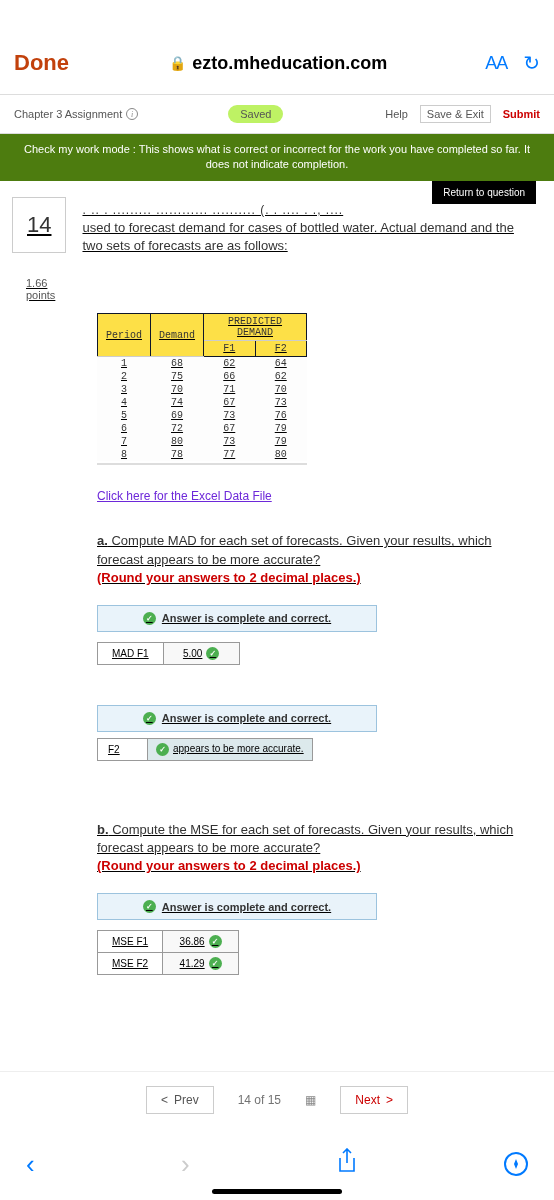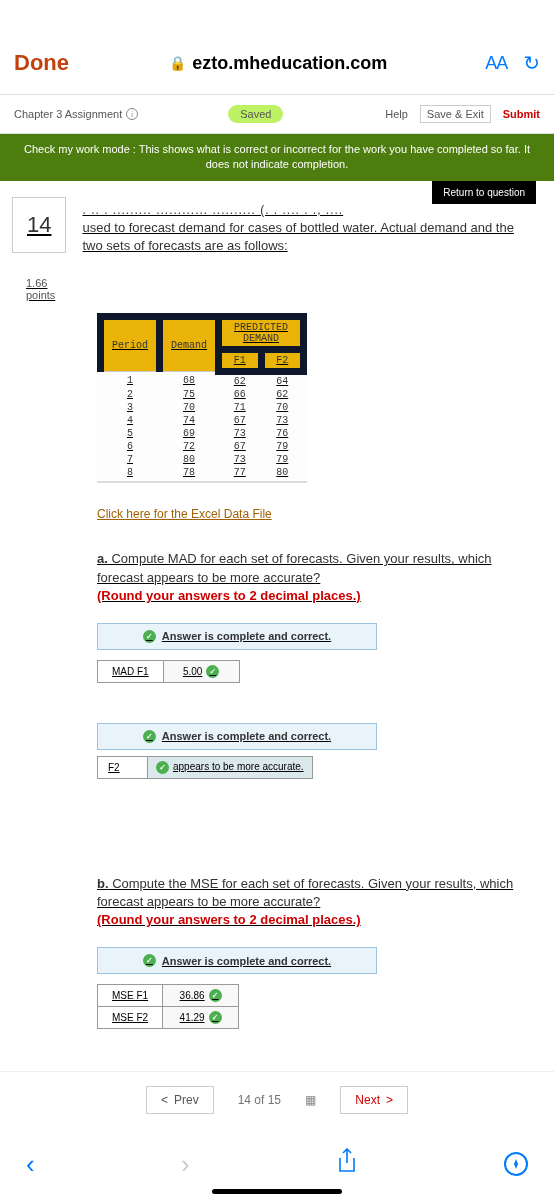--- a/index.html
+++ b/index.html
@@ -24,25 +24,25 @@
   .banner { background: #4d7c0f; color: #fff; font-size: 11px; text-align: center; padding: 8px 20px; line-height: 1.4; }
   .content { padding: 12px 30px 0 12px; position: relative; text-decoration: underline; }
   .return-btn { position: absolute; right: 18px; top: 0; background: #000; color: #fff; font-size: 10px; padding: 5px 10px; border: 1px solid #000; }
   .qrow { display: flex; align-items: flex-start; gap: 16px; margin-top: 4px; }
   .qnum-box { border: 1px solid #ccc; background: #fff; font-size: 22px; font-weight: 400; padding: 14px 14px; color: #333; min-width: 50px; text-align: center; }
   .qtext { font-size: 13px; color: #333; line-height: 1.4; flex: 1; padding-top: 4px; }
   .partial-text { color: #333; font-size: 12px; letter-spacing: 1px; }
   .points-box { margin-left: 14px; margin-top: 22px; font-size: 11px; color: #555; }
   .main-col { margin-left: 85px; margin-right: 4px; }
   .data-table { font-family: "Courier New", monospace; font-size: 10px; color: #333; border-collapse: collapse; background: #fdfdfd; margin-top: 12px; }
-  .data-table th { font-weight: normal; text-align: center; padding: 2px 8px; background: #eab308; border: 7px solid #0f172a; }
+  .data-table th { font-weight: normal; text-align: center; padding: 2px 8px; background: #fde047; border: 1px solid #0f172a; }
   .data-table td { text-align: center; padding: 1px 10px; }
   .data-table .grp-head th { border-bottom: 1px solid #ccc; }
   .table-hscroll { border-bottom: 2px solid #ddd; padding-bottom: 2px; }
-  .excel-link { color: #a16207; font-size: 12px; text-decoration: underline; margin-top: 24px; display: inline-block; }
+  .excel-link { color: #6d28d9; font-size: 12px; text-decoration: underline; margin-top: 24px; display: inline-block; }
   .part-text { font-size: 13px; color: #333; margin-top: 28px; line-height: 1.4; }
   .round-text { color: #c00; font-weight: 600; }
   .answer-banner { border: 1px solid #9cc3de; background: #e9f3fa; padding: 6px 10px; font-size: 11px; font-weight: 600; color: #333; display: flex; align-items: center; justify-content: center; gap: 6px; margin-top: 18px; max-width: 280px; }
   .answer-banner.narrow { max-width: 280px; }
   .check-circle { display: inline-flex; width: 13px; height: 13px; background: #4caf50; border-radius: 50%; align-items: center; justify-content: center; color: #fff; font-size: 8px; font-weight: bold; flex-shrink: 0; }
   .answer-table { border-collapse: collapse; margin-top: 10px; font-size: 10px; }
   .answer-table td { border: 1px solid #999; padding: 4px 10px; background: #f8f8f8; text-align: center; }
   .answer-table td.label-cell { background: #fff; text-align: left; padding: 4px 14px; }
   .val-cell { display: flex; align-items: center; justify-content: center; gap: 4px; min-width: 55px; }
   .answer-text-row { border-collapse: collapse; margin-top: 6px; font-size: 10px; }
@@ -215,21 +215,21 @@
       <tbody>
           <tr>
         <td class="f2-cell">F2</td>
         <td class="explain-cell">
           <span class="check-circle" style="margin-right:4px;">✓</span><span>appears to be more accurate.</span>
         </td>
       </tr>
     </tbody>
       </table>
 
-    <div class="part-text" style="margin-top:96px;">
+    <div class="part-text" style="margin-top:60px;">
       <b>b.</b><span> Compute the MSE for each set of forecasts. Given your results, which forecast appears to be more accurate? </span><br>
       <span class="round-text">(Round your answers to 2 decimal places.)</span>
     </div>
 
     <div class="answer-banner narrow">
       <span class="check-circle">✓</span>
       <span>Answer is complete and correct.</span>
     </div>
 
     <table class="answer-table">

